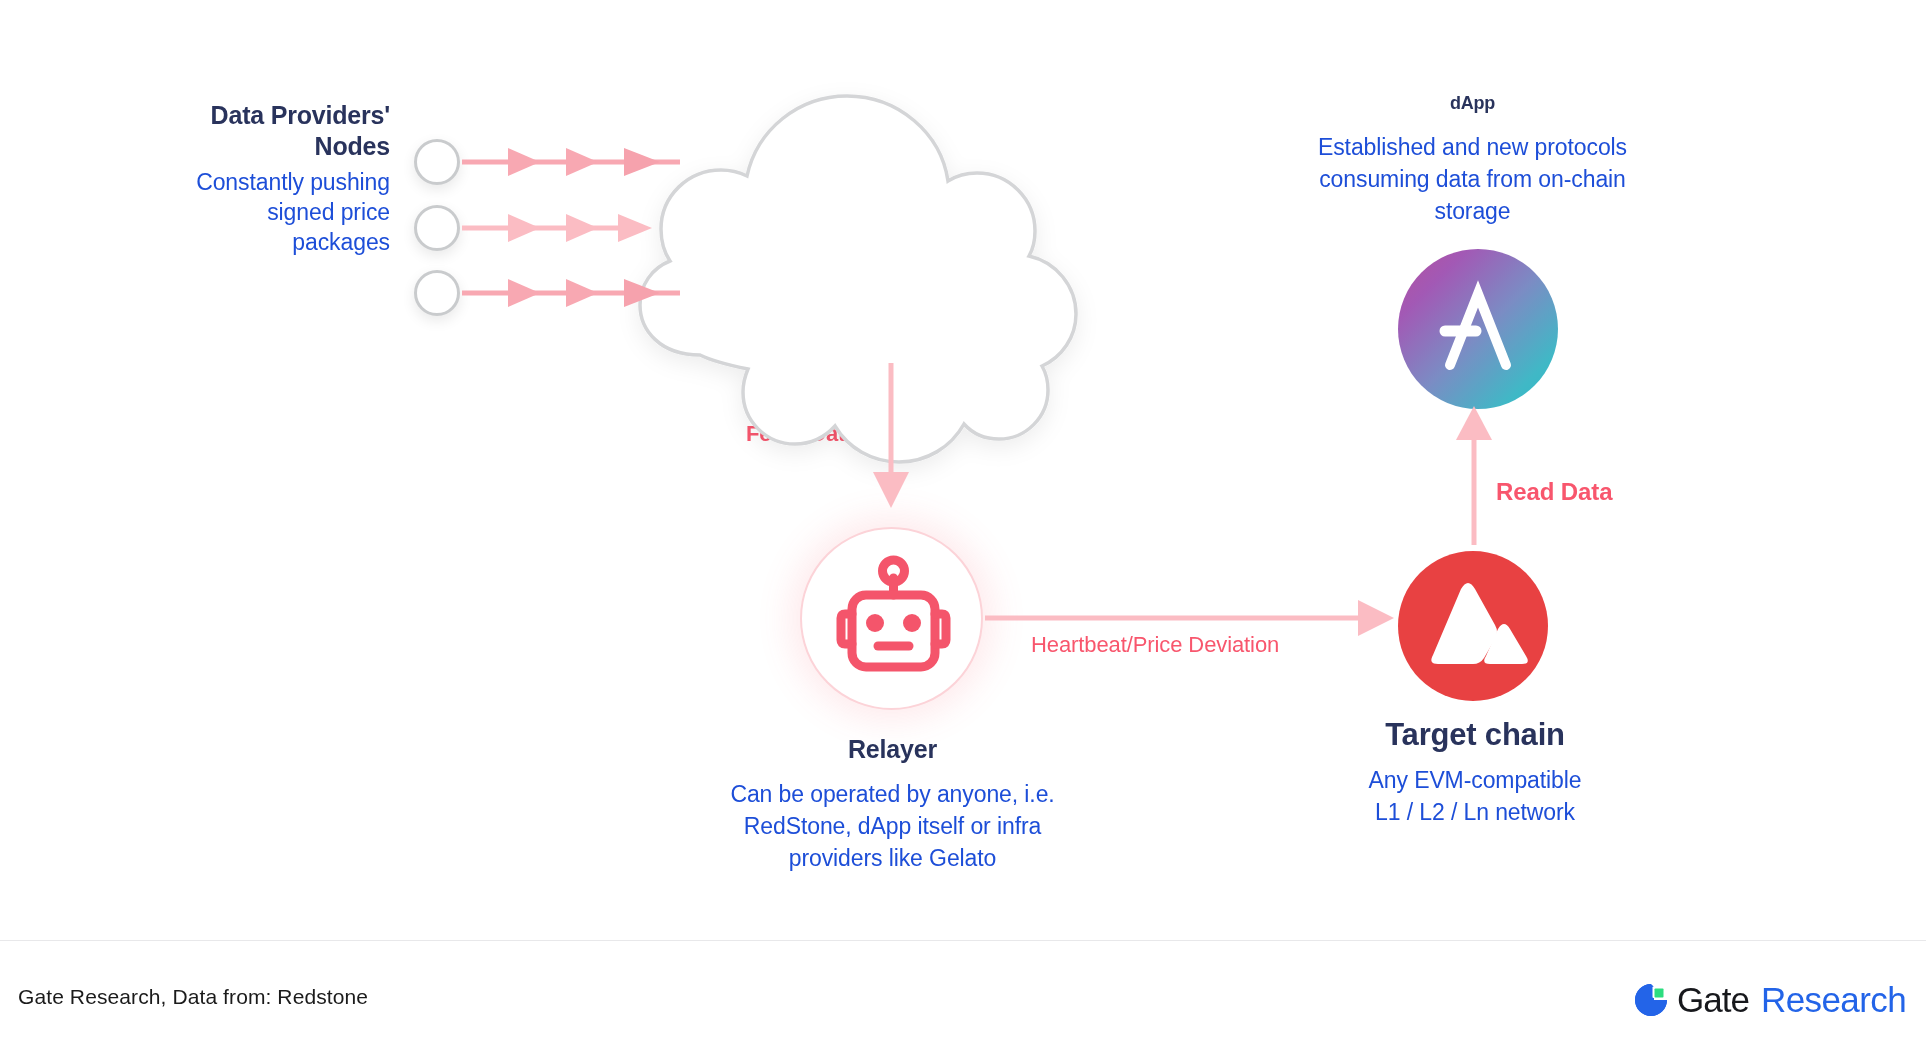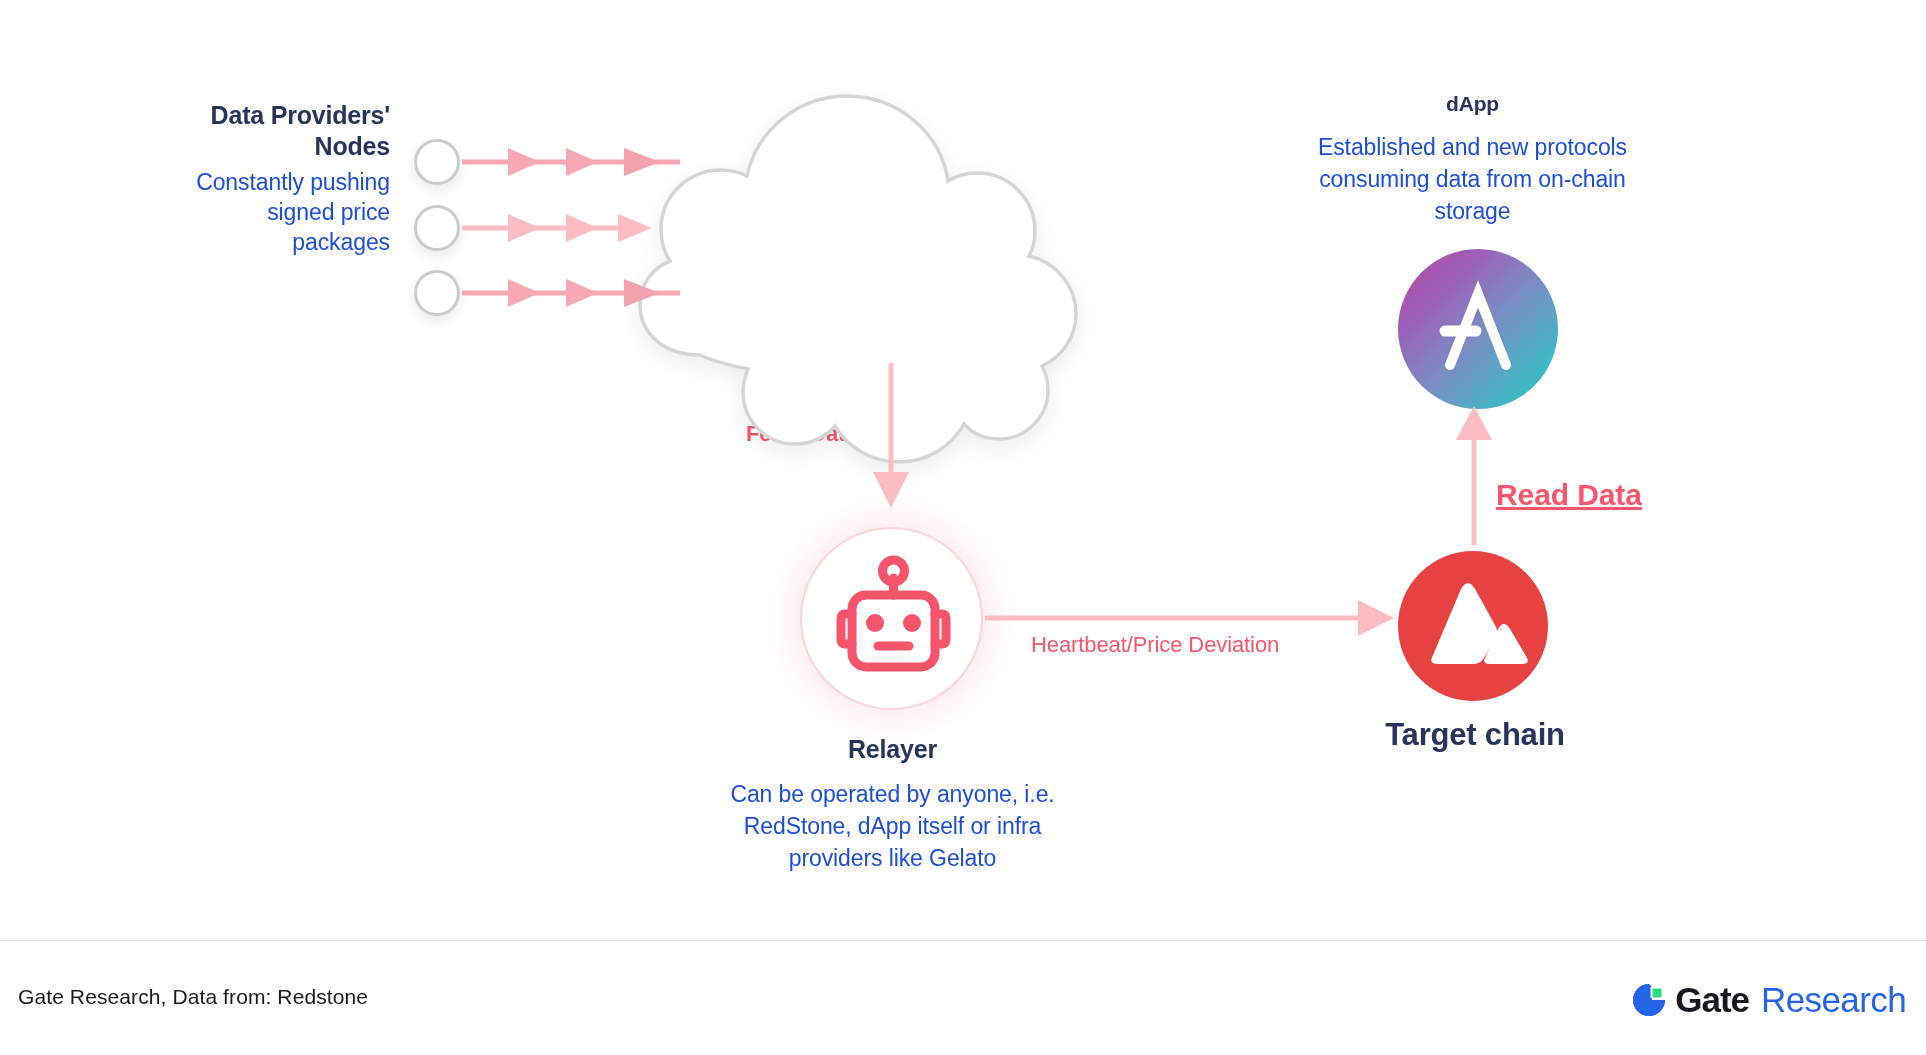--- a/index.html
+++ b/index.html
@@ -80,21 +80,21 @@
   #cloud-text .sub { font-size: 24px; line-height: 31px; margin-top: 8px; }
 
   
   #dapp-label {
     position: absolute;
     left: 1300px;
     top: 88px;
     width: 345px;
     text-align: center;
   }
-  #dapp-label .ttl { font-size: 21px; line-height: 31px; }
+  #dapp-label .ttl { font-size: 18px; line-height: 31px; }
   #dapp-label .sub { font-size: 23px; line-height: 32px; margin-top: 12px; }
 
   #aave-badge {
     position: absolute;
     left: 1398px;
     top: 249px;
     width: 160px;
     height: 160px;
     border-radius: 50%;
     background: linear-gradient(135deg, #b6509e 0%, #a259b5 22%, #7b8cc4 52%, #40b8c6 82%, #2ebac6 100%);
@@ -143,21 +143,21 @@
   #target-label .ttl { font-size: 31px; line-height: 32px; }
   #target-label .sub { font-size: 23px; line-height: 32px; margin-top: 13px; }
 
   
   .conn-label {
     position: absolute;
     color: #f8566d;
     white-space: nowrap;
   }
   #fetch-data-label { left: 746px; top: 421px; font-size: 22px; font-weight: bold; letter-spacing: -0.1px; }
-  #read-data-label  { left: 1496px; top: 478px; font-size: 30px; font-weight: bold; letter-spacing: -0.1px; text-decoration: underline; }
+  #read-data-label  { left: 1496px; top: 478px; font-size: 24px; font-weight: bold; letter-spacing: -0.1px; }
   #heartbeat-label  { left: 1031px; top: 632px; font-size: 22px; font-weight: normal; letter-spacing: -0.1px; }
 
   
   #lines {
     position: absolute;
     left: 0; top: 0;
     width: 1926px; height: 1055px;
     z-index: 1;
     pointer-events: none;
   }
@@ -183,21 +183,21 @@
     position: absolute;
     right: 20px;
     top: 979px;
     display: flex;
     align-items: center;
     height: 42px;
   }
   #brand-mark { width: 40px; height: 40px; margin-right: 6px; }
   #brand-gate {
     font-size: 35px;
-    font-weight: bold;
+    font-weight: normal;
     color: #17181c;
     letter-spacing: -1px;
     text-align: right;
   }
   #brand-research {
     font-size: 35px;
     font-weight: normal;
     color: #2364e8;
     letter-spacing: -0.6px;
     margin-left: 12px;
@@ -342,20 +342,24 @@
                  Q 30 113 35 104 Z"></path>
 
         <path d="M 100 78 Q 106 68 112 78 L 128 105 Q 133 113 124 113 L 92 113
                  Q 83 113 88 105 Z"></path>
       </g>
     </svg>
   </div>
 
   <div id="target-label">
     <div class="ttl">Target chain</div>
+    <div class="sub">
+      <div>Any EVM-compatible</div>
+      <div>L1 / L2 / Ln network</div>
+    </div>
   </div>
 
   <div id="fetch-data-label" class="conn-label">Fetch Data</div>
   <div id="heartbeat-label" class="conn-label">Heartbeat/Price Deviation</div>
   <div id="read-data-label" class="conn-label">Read Data</div>
 
   <div id="divider"></div>
 
   <div id="footer-note">Gate Research, Data from: Redstone</div>
 

